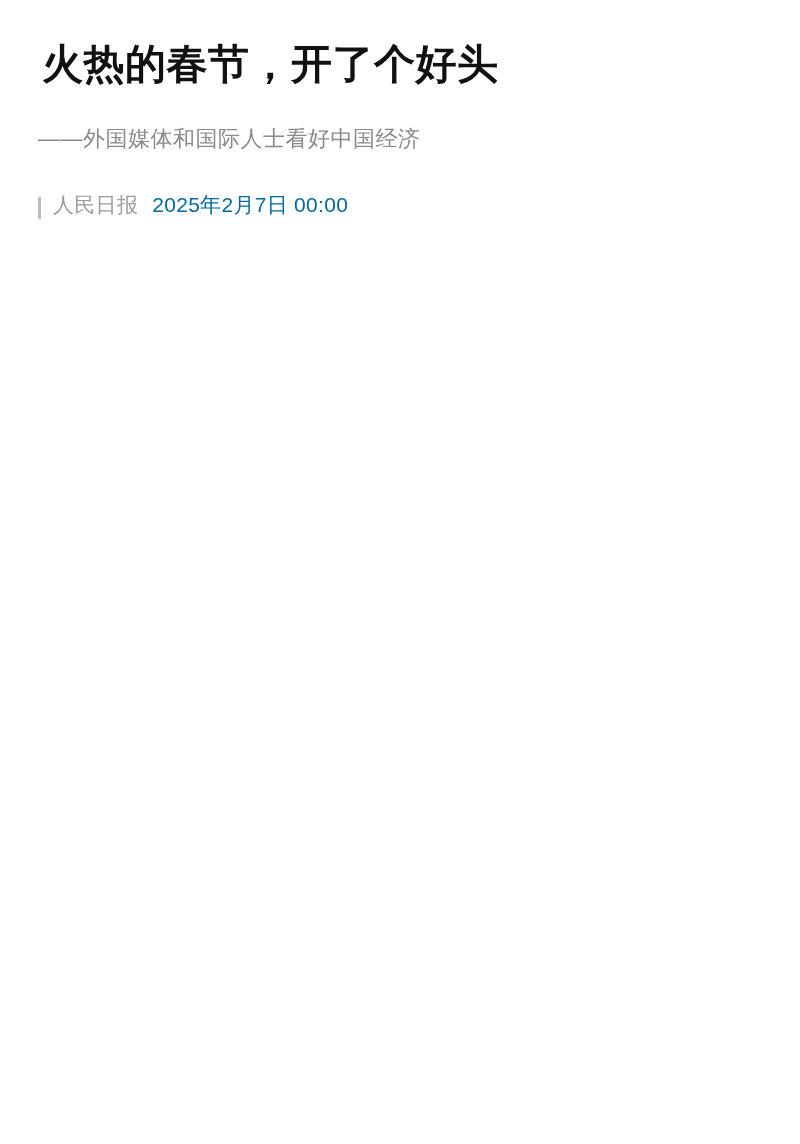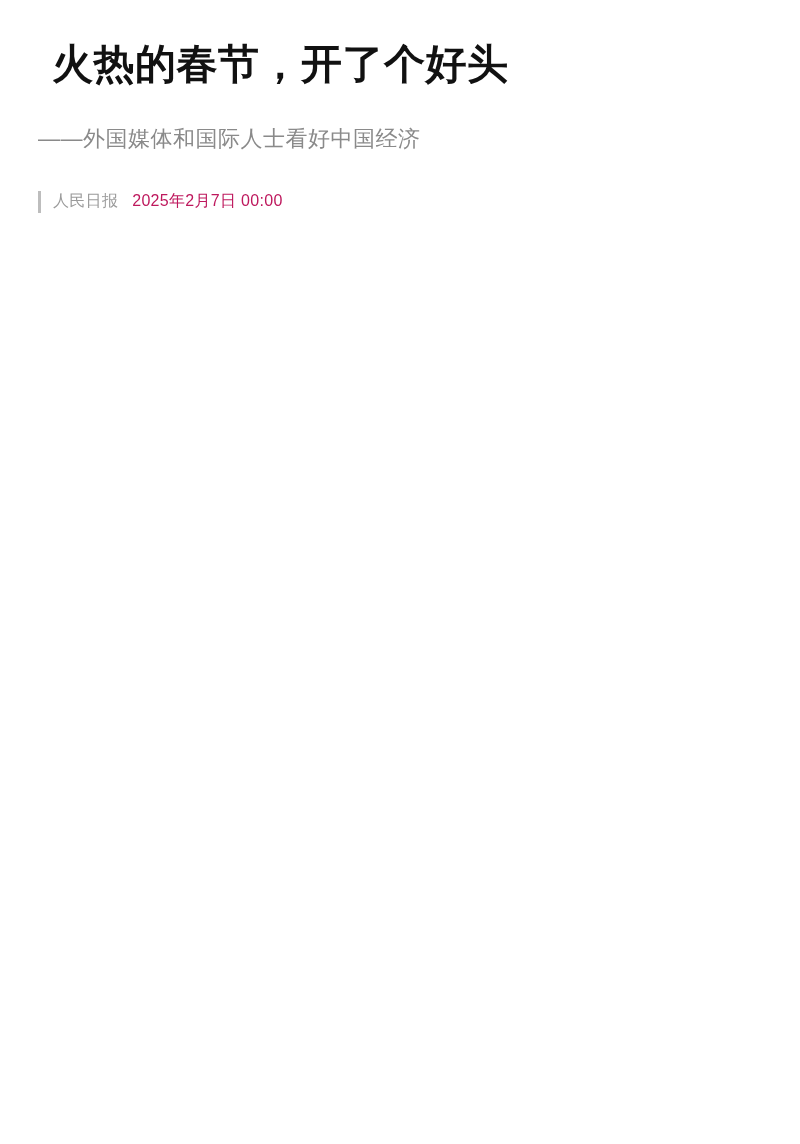--- a/index.html
+++ b/index.html
@@ -16,51 +16,51 @@
   }
   .article {
     padding: 28px 38px 30px 38px;
     box-sizing: border-box;
   }
   .headline {
     font-size: 41px;
     font-weight: bold;
     line-height: 1.28;
     letter-spacing: 0.5px;
-    margin: 10px 0 0 14px;
+    margin: 10px 0 0 4px;
     color: #111111;
   }
   .subhead {
     font-size: 22px;
     color: #8a8a8a;
     line-height: 1.4;
     margin-top: 34px;
     letter-spacing: 0.5px;
     font-weight: normal;
   }
   .meta {
     display: flex;
-    align-items: flex-start;
+    align-items: flex-end;
     margin-top: 36px;
     color: #9b9b9b;
-    font-size: 16px;
+    font-size: 21px;
     letter-spacing: 0.3px;
   }
   .meta-bar {
     display: inline-block;
     width: 3px;
     height: 22px;
     background: #bdbdbd;
     margin-right: 12px;
   }
   .meta-source {
     margin-right: 14px;
   }
   .meta-date {
-    color: #be185d;
+    color: #0369a1;
   }
   .body-text {
     margin-top: 34px;
   }
   .para {
     font-size: 29.5px;
     line-height: 1.62;
     text-align: justify;
     text-justify: inter-ideograph;
     color: #1d1d1d;

